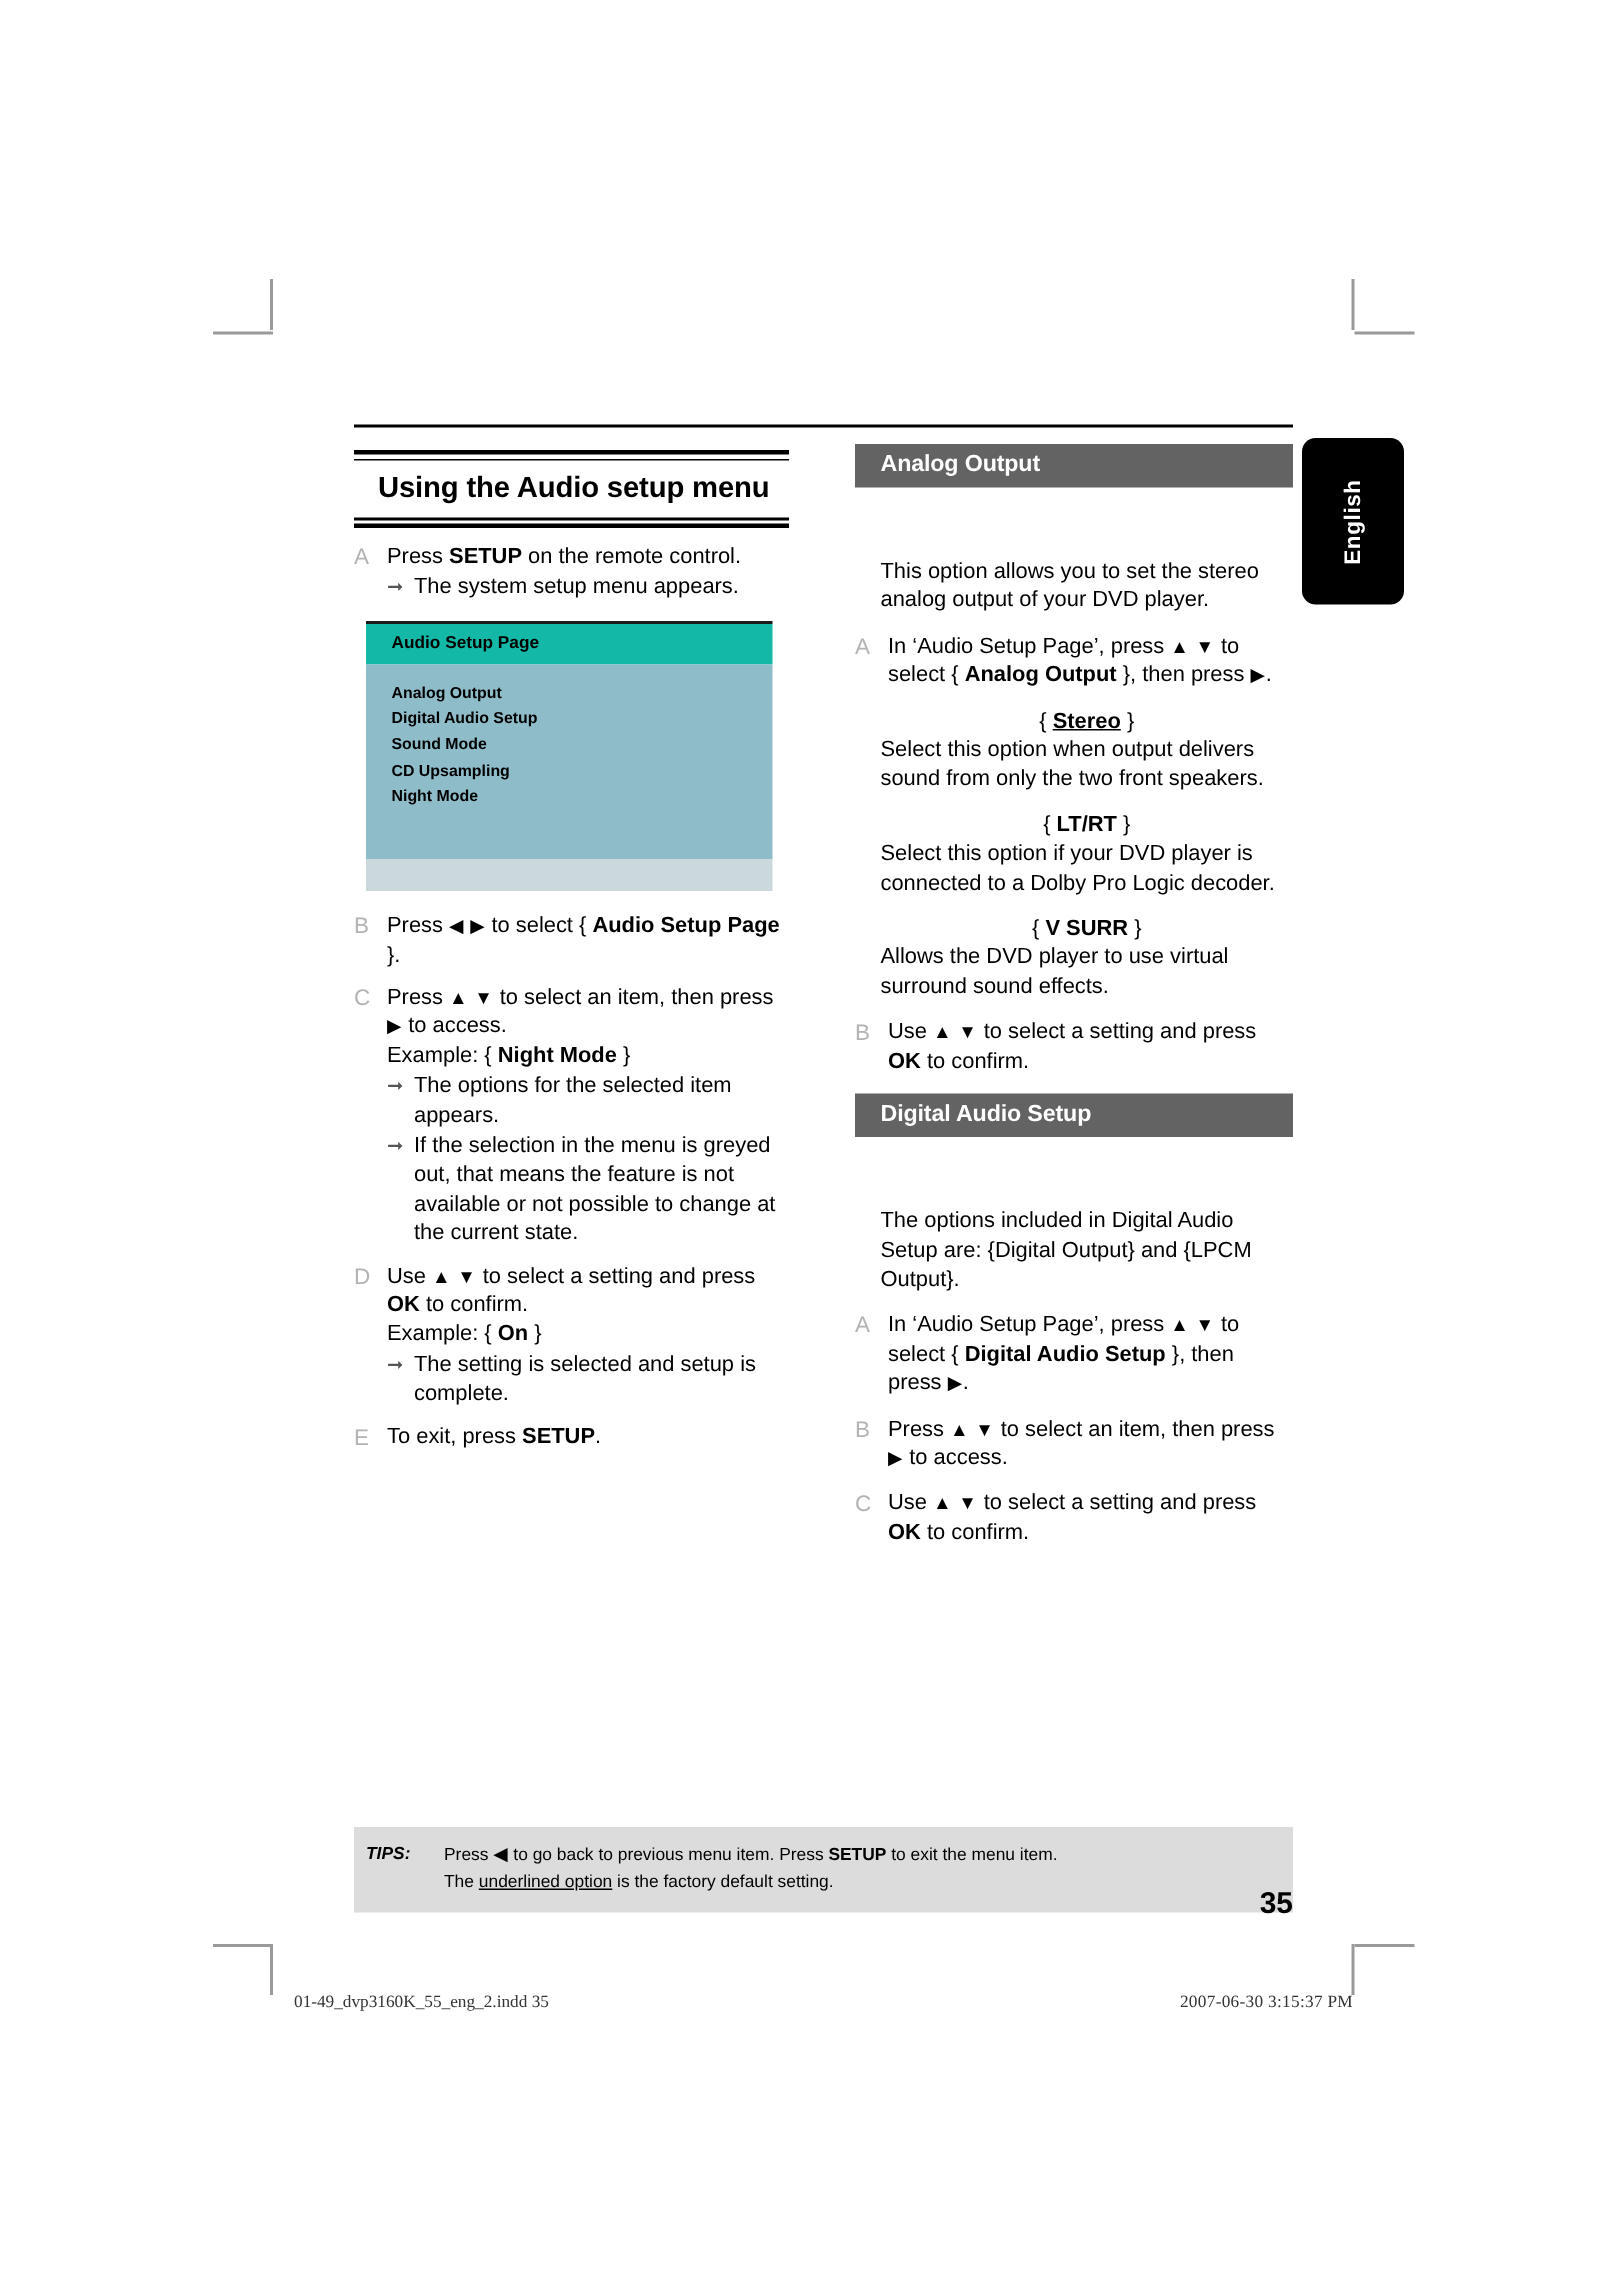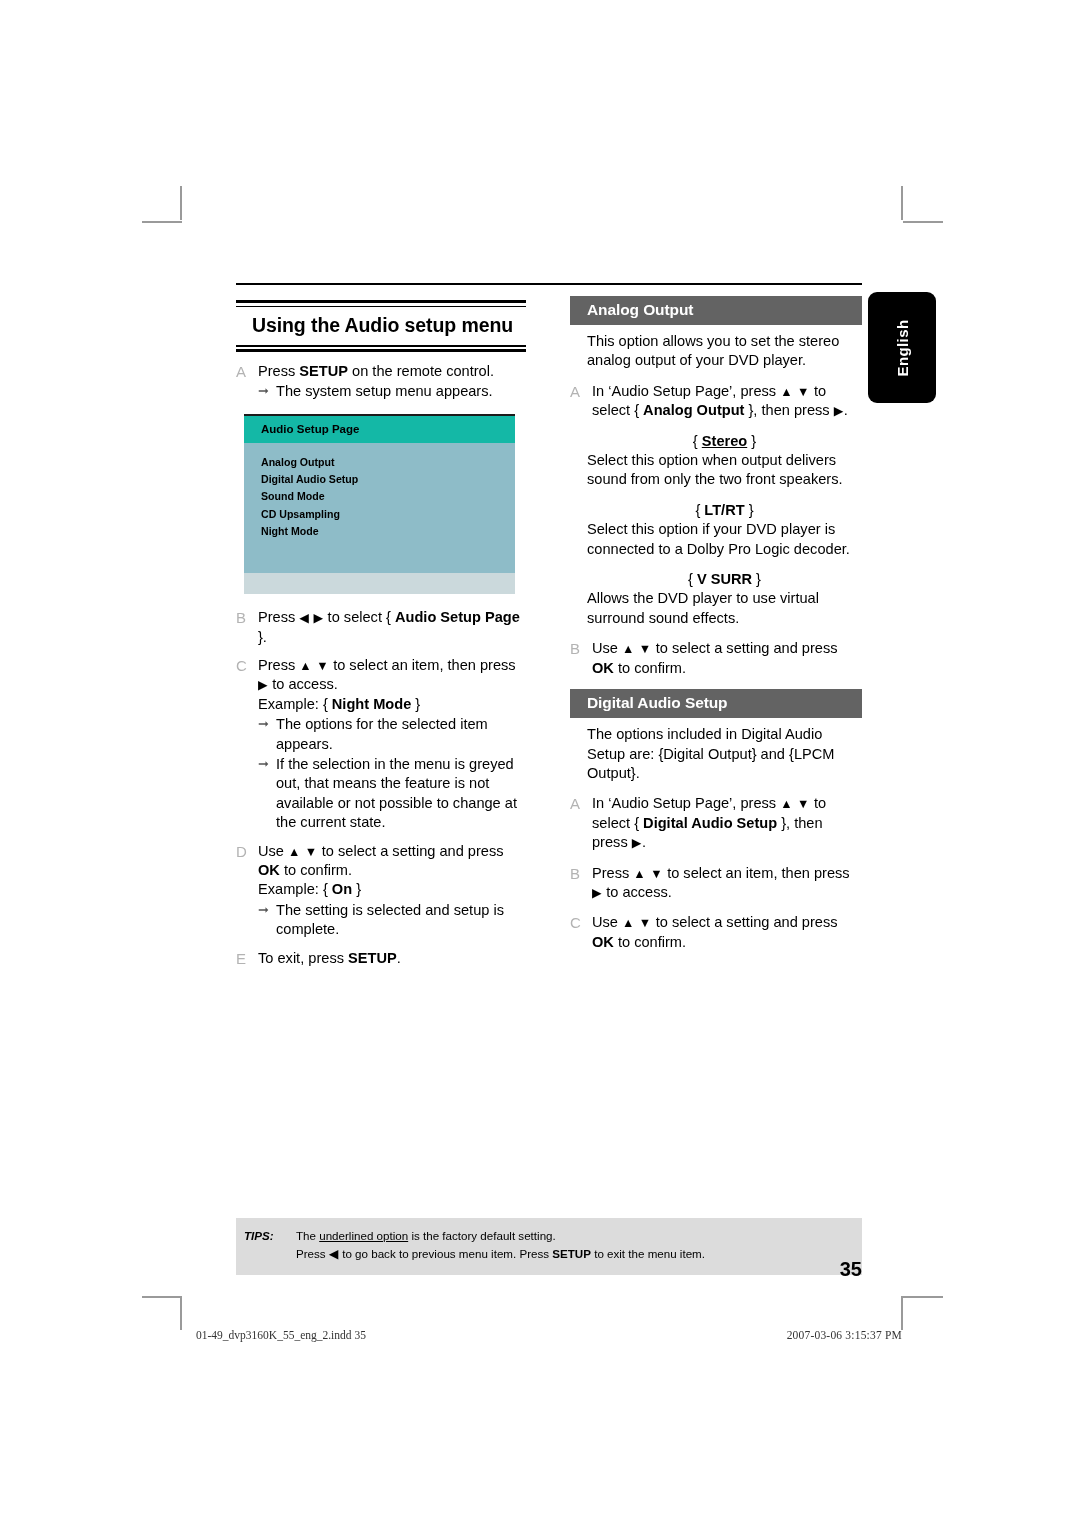--- a/index.html
+++ b/index.html
@@ -184,20 +184,21 @@
     font-weight: bold;
     padding: 5px 0 6px 17px;
     margin-left: 14px;
     letter-spacing: -0.1px;
   }
   .box-body {
     padding: 7px 0 0 17px;
     margin-left: 14px;
     font-size: 14.6px;
     line-height: 1.33;
+    margin-top: 40px;
   }
   .para { margin-bottom: 11px; }
   .opt-title {
     font-size: 14.6px;
     margin-bottom: 0px;
     text-align: center;
   }
   .opt-block { margin-bottom: 11px; }
   .r-step {
     display: flex;
@@ -421,26 +422,26 @@
         </div>
       </div>
     </div>
 
   </div>
 
   <div class="tips">
     <div class="tips-row">
       <div class="tips-label">TIPS:</div>
       <div class="tips-lines">
+        <div><span>Press </span><span class="tri">◀</span><span> to go back to previous menu item. Press </span><b>SETUP</b><span> to exit the menu item.</span></div>
         <div><span>The </span><span class="u">underlined option</span><span> is the factory default setting.</span></div>
-        <div><span>Press </span><span class="tri">◀</span><span> to go back to previous menu item. Press </span><b>SETUP</b><span> to exit the menu item.</span></div>
       </div>
     </div>
   </div>
 
   <div class="pageno">35</div>
 
   <div class="printfoot">
     <div class="left-part">01-49_dvp3160K_55_eng_2.indd   35</div>
-    <div class="right-part">2007-03-06   3:15:37 PM</div>
+    <div class="right-part">2007-06-30   3:15:37 PM</div>
   </div>
 
 </div>
 
 </body></html>

